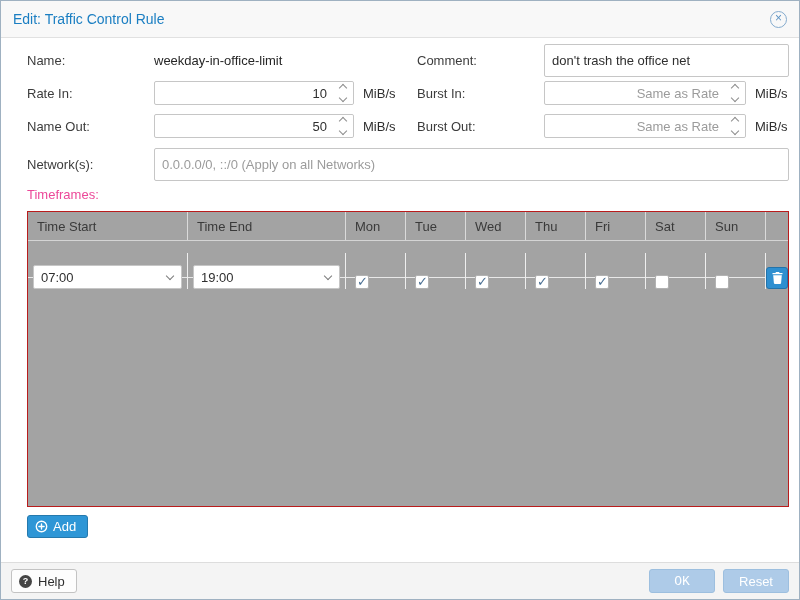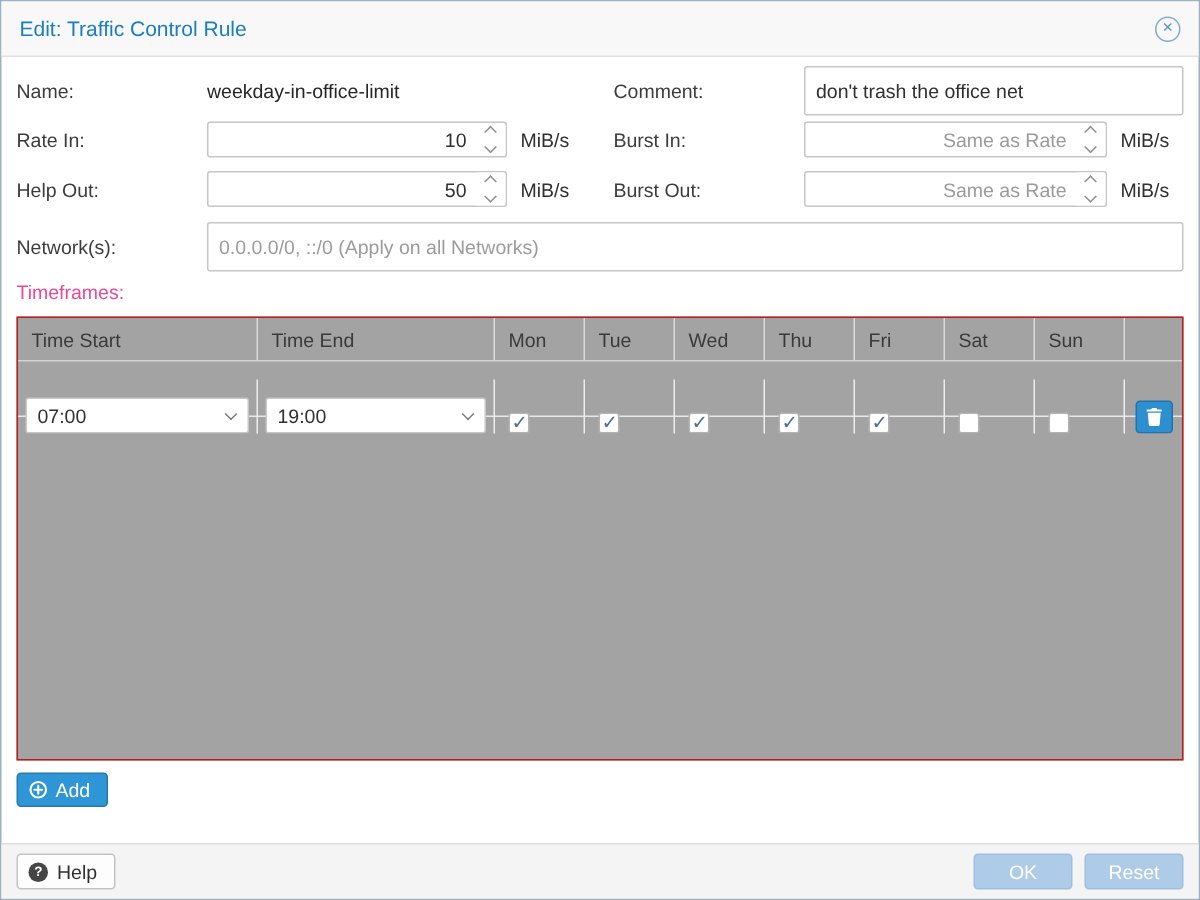--- a/index.html
+++ b/index.html
@@ -29,21 +29,21 @@
     margin-left: auto;
     width: 17px; height: 17px;
     border: 1.4px solid #84abce; border-radius: 50%;
     color: #5d93c4; font-size: 12px; line-height: 13px;
     text-align: center; cursor: pointer; user-select: none;
   }
   
   .bdy {
     flex: 1; min-height: 0;
     display: flex; flex-direction: column;
-    padding: 10px 10px 24px 10px;
+    padding: 10px 10px 24px 26px;
   }
   .fgrid {
     display: grid;
     grid-template-columns: 1fr 1fr;
     column-gap: 18px; row-gap: 9px;
   }
   .frow { display: flex; align-items: center; height: 24px; }
   .lab { flex: 0 0 127px; color: #3c3c3c; white-space: nowrap; }
   .nameval { color: #262626; }
   input.txt {
@@ -155,21 +155,21 @@
     background: #454545; color: #fff;
     font-size: 9px; font-weight: bold;
     display: flex; align-items: center; justify-content: center;
   }
   .okbtn, .resetbtn {
     width: 66px; height: 24px; border-radius: 3px;
     background: #aecbe8; border: 1px solid #9dbfdf; color: #fff;
     display: flex; align-items: center; justify-content: center;
     cursor: pointer;
   }
-  .okbtn { margin-left: auto; }
+  .okbtn { margin-left: auto; font-family: Liberation Mono, monospace; }
 </style>
 </head>
 <body>
 
 <div class="dialog">
 
   <div class="hdr">
     <span class="title">Edit: Traffic Control Rule</span>
     <span class="close">×</span>
   </div>
@@ -206,21 +206,21 @@
           <input type="text" placeholder="Same as Rate" style="">
           <span class="spin-trig">
             <span class="chev up"></span>
             <span class="chev dn"></span>
           </span>
         </span>
         <span class="unit">MiB/s</span>
       </div>
 
       <div class="frow">
-        <span class="lab">Help Out:</span>
+        <span class="lab">Name Out:</span>
         <span class="spin">
           <input type="text" value="50" style="">
           <span class="spin-trig">
             <span class="chev up"></span>
             <span class="chev dn"></span>
           </span>
         </span>
         <span class="unit">MiB/s</span>
       </div>
 

